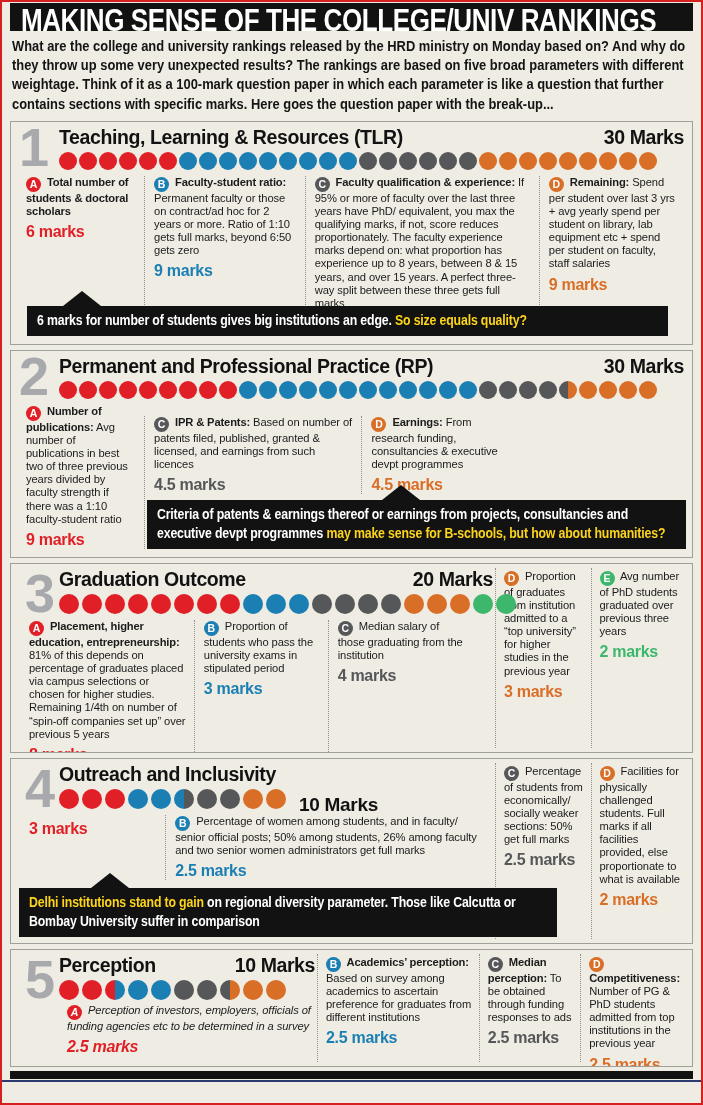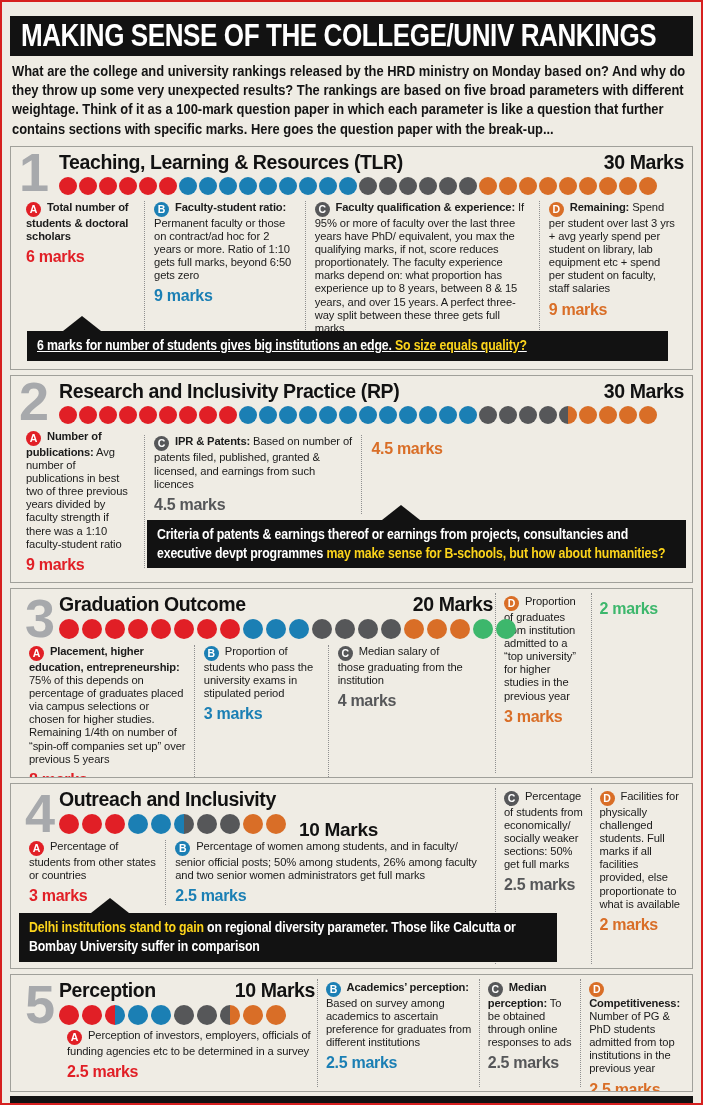--- a/index.html
+++ b/index.html
@@ -1,18 +1,18 @@
 <!DOCTYPE html>
 <html><head>
 <meta charset="utf-8">
 <style>
   html,body{margin:0;padding:0;background:#888;}
   .page{width:703px;height:1105px;background:#efece4;border:2px solid #d6201f;box-sizing:border-box;overflow:hidden;font-family:"Liberation Sans","DejaVu Sans",sans-serif;position:relative;}
   
-  .masthead{background:#121212;margin:14px 8px 0;height:40px;display:flex;align-items:center;overflow:hidden;}
+  .masthead{background:#121212;margin:1px 8px 0;height:28px;display:flex;align-items:flex-start;overflow:hidden;}
   .masthead .mh-in{color:#fff;font-size:31px;font-weight:bold;white-space:nowrap;transform:scaleX(0.84);transform-origin:0 50%;padding-left:13px;letter-spacing:-0.5px;}
   
   .intro{margin:5px 10px 0;height:80px;overflow:hidden;}
   .intro-in{width:120%;transform:scaleX(0.833);transform-origin:0 0;font-size:15.5px;font-weight:bold;line-height:1.24;color:#141414;}
   
   .sec{position:relative;border:1px solid #a0a09a;margin:5px 8px 0;box-sizing:border-box;padding:4px 6px;overflow:hidden;}
   .numeral{position:absolute;left:8px;top:0px;font-size:54px;line-height:0.95;font-weight:bold;color:#a7a9ac;}
   .sec-head{margin-left:42px;display:flex;justify-content:space-between;align-items:baseline;}
   .sec-title{font-size:19.5px;font-weight:bold;color:#121212;letter-spacing:-0.4px;}
   .sec-marks{font-size:19.5px;font-weight:bold;color:#121212;letter-spacing:-0.4px;margin-right:2px;}
@@ -30,40 +30,40 @@
   .marks{font-size:16px;font-weight:bold;margin-top:5px;letter-spacing:-0.3px;}
   
   .callout{background:#121212;color:#fff;font-weight:bold;padding:5px 10px 6px;position:relative;}
   .co-in{display:block;width:120%;transform:scaleX(0.833);transform-origin:0 50%;font-size:14.8px;line-height:1.27;letter-spacing:-0.2px;}
   .cw{color:#fff;}
   .cy{color:#fcd41b;}
   .tri-up{position:absolute;top:-15px;width:0;height:0;border-left:19px solid transparent;border-right:19px solid transparent;border-bottom:15px solid #121212;}
   .tri-left{position:absolute;left:-21px;top:50%;transform:translateY(-50%);width:0;height:0;border-top:15px solid transparent;border-bottom:15px solid transparent;border-right:21px solid #121212;}
   
   .s1{height:224px;}
-  .s1 .callout{position:absolute;left:16px;right:24px;bottom:8px;text-decoration:underline;}
+  .s1 .callout{position:absolute;left:16px;right:24px;bottom:8px;}
   .s2{height:208px;}
-  .s2-body{display:flex;margin-top:6px;align-items:center;}
+  .s2-body{display:flex;margin-top:6px;align-items:flex-end;}
   .s2-colA{width:19%;padding:0 8px 0 9px;box-sizing:border-box;}
   .s2-right{flex:1;border-left:1px dotted #8f8f8f;}
   .s2-right .cols{margin-top:0;}
   .s2-right .callout{margin-top:6px;margin-left:2px;}
   .s3{height:190px;}
   .s3-wrap{display:flex;align-items:stretch;height:100%;}
   .s3-left{width:478px;position:relative;flex:0 0 auto;}
   .side-col{flex:1;border-left:1px dotted #8f8f8f;padding:2px 6px 0 8px;}
   .s3 .callout{position:absolute;left:198px;width:428px;top:116px;z-index:3;}
   .s4{height:186px;}
   .s4-wrap{display:flex;align-items:stretch;height:100%;}
   .s4-left{width:478px;position:relative;flex:0 0 auto;}
   .s4 .callout{position:absolute;left:8px;width:518px;bottom:6px;z-index:3;}
   .s5{height:118px;}
   .s5-wrap{display:flex;align-items:stretch;height:100%;}
   .s5-left{width:300px;position:relative;flex:0 0 auto;}
-  .s5-itemA{margin:4px 0 4px 50px;width:250px;}
+  .s5-itemA{margin:4px 0 4px 50px;width:250px;font-style:italic;}
   .w19{width:19%;} .w24{width:24%;} .w35{width:35%;} .w22{width:22%;}
   .b30{width:30%;} .b40{width:40%;}
   .a37{width:37%;} .a28{width:28%;} .a30{width:30%;}
   .p31{width:31%;} .p69{width:69%;}
   
   .bottom-rule{height:8px;background:#121212;margin:4px 8px 0;}
   .bottom-line{height:2px;background:#2b3a71;margin:1px 0 0;}
 </style>
 </head>
 <body>
@@ -105,36 +105,37 @@
     </div>
     <div class="callout">
       <span class="tri-up" style="left:36px"></span>
       <span class="co-in"><span class="cw">6 marks for number of students gives big institutions an edge. </span><span class="cy">So size equals quality?</span></span>
     </div>
   </section>
 
   <section class="sec s2">
     <div class="numeral">2</div>
     <div class="sec-head">
-      <span class="sec-title">Research and Inclusivity Practice (RP)</span>
+      <span class="sec-title">Permanent and Professional Practice (RP)</span>
       <span class="sec-marks">30 Marks</span>
     </div>
     <div class="dots"><span class="dot" style="background: rgb(225, 31, 38);"></span><span class="dot" style="background: rgb(225, 31, 38);"></span><span class="dot" style="background: rgb(225, 31, 38);"></span><span class="dot" style="background: rgb(225, 31, 38);"></span><span class="dot" style="background: rgb(225, 31, 38);"></span><span class="dot" style="background: rgb(225, 31, 38);"></span><span class="dot" style="background: rgb(225, 31, 38);"></span><span class="dot" style="background: rgb(225, 31, 38);"></span><span class="dot" style="background: rgb(225, 31, 38);"></span><span class="dot" style="background: rgb(27, 127, 180);"></span><span class="dot" style="background: rgb(27, 127, 180);"></span><span class="dot" style="background: rgb(27, 127, 180);"></span><span class="dot" style="background: rgb(27, 127, 180);"></span><span class="dot" style="background: rgb(27, 127, 180);"></span><span class="dot" style="background: rgb(27, 127, 180);"></span><span class="dot" style="background: rgb(27, 127, 180);"></span><span class="dot" style="background: rgb(27, 127, 180);"></span><span class="dot" style="background: rgb(27, 127, 180);"></span><span class="dot" style="background: rgb(27, 127, 180);"></span><span class="dot" style="background: rgb(27, 127, 180);"></span><span class="dot" style="background: rgb(27, 127, 180);"></span><span class="dot" style="background: rgb(86, 87, 89);"></span><span class="dot" style="background: rgb(86, 87, 89);"></span><span class="dot" style="background: rgb(86, 87, 89);"></span><span class="dot" style="background: rgb(86, 87, 89);"></span><span class="dot" style="background: linear-gradient(90deg, rgb(86, 87, 89) 0px, rgb(86, 87, 89) 50%, rgb(217, 110, 39) 50%, rgb(217, 110, 39) 100%);"></span><span class="dot" style="background: rgb(217, 110, 39);"></span><span class="dot" style="background: rgb(217, 110, 39);"></span><span class="dot" style="background: rgb(217, 110, 39);"></span><span class="dot" style="background: rgb(217, 110, 39);"></span></div>
     <div class="s2-body">
       <div class="s2-colA">
           <p class="itxt"><span class="badge" style="background: rgb(225, 31, 38);">A</span><b> Number of publications:</b><span> Avg number of publications in best two of three previous years divided by faculty strength if there was a 1:10 faculty-student ratio</span></p>
           <div class="marks" style="color: rgb(225, 31, 38);">9 marks</div>
         </div>
       <div class="s2-right">
         <div class="cols">
           <div class="col b40">
               <p class="itxt"><span class="badge" style="background: rgb(86, 87, 89);">C</span><b> IPR &amp; Patents:</b><span> Based on number of patents filed, published, granted &amp; licensed, and earnings from such licences</span></p>
               <div class="marks" style="color: rgb(86, 87, 89);">4.5 marks</div>
             </div>
           <div class="col b30">
+              <p class="itxt"><span class="badge" style="background: rgb(217, 110, 39);">D</span><b> Earnings:</b><span> From research funding, consultancies &amp; executive devpt programmes</span></p>
               <div class="marks" style="color: rgb(217, 110, 39);">4.5 marks</div>
             </div>
         </div>
         <div class="callout">
           <span class="tri-up" style="left:235px"></span>
           <span class="co-in"><span class="cw">Criteria of patents &amp; earnings thereof or earnings from projects, consultancies and executive devpt programmes </span><span class="cy">may make sense for B-schools, but how about humanities?</span></span>
         </div>
       </div>
     </div>
   </section>
@@ -143,54 +144,54 @@
     <div class="s3-wrap">
       <div class="s3-left">
         <div class="numeral">3</div>
         <div class="sec-head">
           <span class="sec-title">Graduation Outcome</span>
           <span class="sec-marks">20 Marks</span>
         </div>
         <div class="dots dots-lg"><span class="dot" style="background: rgb(225, 31, 38);"></span><span class="dot" style="background: rgb(225, 31, 38);"></span><span class="dot" style="background: rgb(225, 31, 38);"></span><span class="dot" style="background: rgb(225, 31, 38);"></span><span class="dot" style="background: rgb(225, 31, 38);"></span><span class="dot" style="background: rgb(225, 31, 38);"></span><span class="dot" style="background: rgb(225, 31, 38);"></span><span class="dot" style="background: rgb(225, 31, 38);"></span><span class="dot" style="background: rgb(27, 127, 180);"></span><span class="dot" style="background: rgb(27, 127, 180);"></span><span class="dot" style="background: rgb(27, 127, 180);"></span><span class="dot" style="background: rgb(86, 87, 89);"></span><span class="dot" style="background: rgb(86, 87, 89);"></span><span class="dot" style="background: rgb(86, 87, 89);"></span><span class="dot" style="background: rgb(86, 87, 89);"></span><span class="dot" style="background: rgb(217, 110, 39);"></span><span class="dot" style="background: rgb(217, 110, 39);"></span><span class="dot" style="background: rgb(217, 110, 39);"></span><span class="dot" style="background: rgb(61, 183, 108);"></span><span class="dot" style="background: rgb(61, 183, 108);"></span></div>
         <div class="cols">
           <div class="col a37" style="padding-left:12px">
-              <p class="itxt"><span class="badge" style="background: rgb(225, 31, 38);">A</span><b> Placement, higher education, entrepreneurship:</b><span> 75% of this depends on percentage of graduates placed via campus selections or chosen for higher studies. Remaining 1/4th on number of “spin-off companies set up” over previous 5 years</span></p>
+              <p class="itxt"><span class="badge" style="background: rgb(225, 31, 38);">A</span><b> Placement, higher education, entrepreneurship:</b><span> 81% of this depends on percentage of graduates placed via campus selections or chosen for higher studies. Remaining 1/4th on number of “spin-off companies set up” over previous 5 years</span></p>
               <div class="marks" style="color: rgb(225, 31, 38);">8 marks</div>
             </div>
           <div class="col a28">
               <p class="itxt"><span class="badge" style="background: rgb(27, 127, 180);">B</span><span> Proportion of students who pass the university exams in stipulated period</span></p>
               <div class="marks" style="color: rgb(27, 127, 180);">3 marks</div>
             </div>
           <div class="col a30">
               <p class="itxt"><span class="badge" style="background: rgb(86, 87, 89);">C</span><span> Median salary of those graduating from the institution</span></p>
               <div class="marks" style="color: rgb(86, 87, 89);">4 marks</div>
             </div>
         </div>
       </div>
       <div class="side-col">
           <p class="itxt"><span class="badge" style="background: rgb(217, 110, 39);">D</span><span> Proportion of graduates from institution admitted to a “top university” for higher studies in the previous year</span></p>
           <div class="marks" style="color: rgb(217, 110, 39);">3 marks</div>
         </div>
       <div class="side-col">
+          <p class="itxt"><span class="badge" style="background: rgb(61, 183, 108);">E</span><span> Avg number of PhD students graduated over previous three years</span></p>
           <div class="marks" style="color: rgb(61, 183, 108);">2 marks</div>
         </div>
     </div>
   </section>
 
   <section class="sec s4">
     <div class="s4-wrap">
       <div class="s4-left">
         <div class="numeral">4</div>
         <div class="sec-head">
           <span class="sec-title">Outreach and Inclusivity</span>
         </div>
         <div class="dots dots-lg"><span><span class="dot" style="background: rgb(225, 31, 38);"></span><span class="dot" style="background: rgb(225, 31, 38);"></span><span class="dot" style="background: rgb(225, 31, 38);"></span><span class="dot" style="background: rgb(27, 127, 180);"></span><span class="dot" style="background: rgb(27, 127, 180);"></span><span class="dot" style="background: linear-gradient(90deg, rgb(27, 127, 180) 0px, rgb(27, 127, 180) 50%, rgb(86, 87, 89) 50%, rgb(86, 87, 89) 100%);"></span><span class="dot" style="background: rgb(86, 87, 89);"></span><span class="dot" style="background: rgb(86, 87, 89);"></span><span class="dot" style="background: rgb(217, 110, 39);"></span><span class="dot" style="background: rgb(217, 110, 39);"></span></span><span class="dots-label">10 Marks</span></div>
         <div class="cols">
           <div class="col p31" style="padding-left:12px">
-              <p class="itxt"><span class="badge" style="background: rgb(225, 31, 38);">A</span><span> Percentage of students from other states or countries</span></p>
               <div class="marks" style="color: rgb(225, 31, 38);">3 marks</div>
             </div>
           <div class="col p69">
               <p class="itxt"><span class="badge" style="background: rgb(27, 127, 180);">B</span><span> Percentage of women among students, and in faculty/ senior official posts; 50% among students, 26% among faculty and two senior women administrators get full marks</span></p>
               <div class="marks" style="color: rgb(27, 127, 180);">2.5 marks</div>
             </div>
         </div>
       </div>
       <div class="side-col">
           <p class="itxt"><span class="badge" style="background: rgb(86, 87, 89);">C</span><span> Percentage of students from economically/ socially weaker sections: 50% get full marks</span></p>
@@ -219,21 +220,21 @@
         <div class="s5-itemA">
             <p class="itxt"><span class="badge" style="background: rgb(225, 31, 38);">A</span><span> Perception of investors, employers, officials of funding agencies etc to be determined in a survey</span></p>
             <div class="marks" style="color: rgb(225, 31, 38);">2.5 marks</div>
           </div>
       </div>
       <div class="side-col" style="flex:1.7">
           <p class="itxt"><span class="badge" style="background: rgb(27, 127, 180);">B</span><b> Academics’ perception:</b><span> Based on survey among academics to ascertain preference for graduates from different institutions</span></p>
           <div class="marks" style="color: rgb(27, 127, 180);">2.5 marks</div>
         </div>
       <div class="side-col">
-          <p class="itxt"><span class="badge" style="background: rgb(86, 87, 89);">C</span><b> Median perception:</b><span> To be obtained through online responses to ads</span></p>
+          <p class="itxt"><span class="badge" style="background: rgb(86, 87, 89);">C</span><b> Median perception:</b><span> To be obtained through funding responses to ads</span></p>
           <div class="marks" style="color: rgb(86, 87, 89);">2.5 marks</div>
         </div>
       <div class="side-col" style="flex:1.05">
           <p class="itxt"><span class="badge" style="background: rgb(217, 110, 39);">D</span><b> Competitiveness:</b><span> Number of PG &amp; PhD students admitted from top institutions in the previous year</span></p>
           <div class="marks" style="color: rgb(217, 110, 39);">2.5 marks</div>
         </div>
     </div>
   </section>
 
   <div class="bottom-rule"></div>

